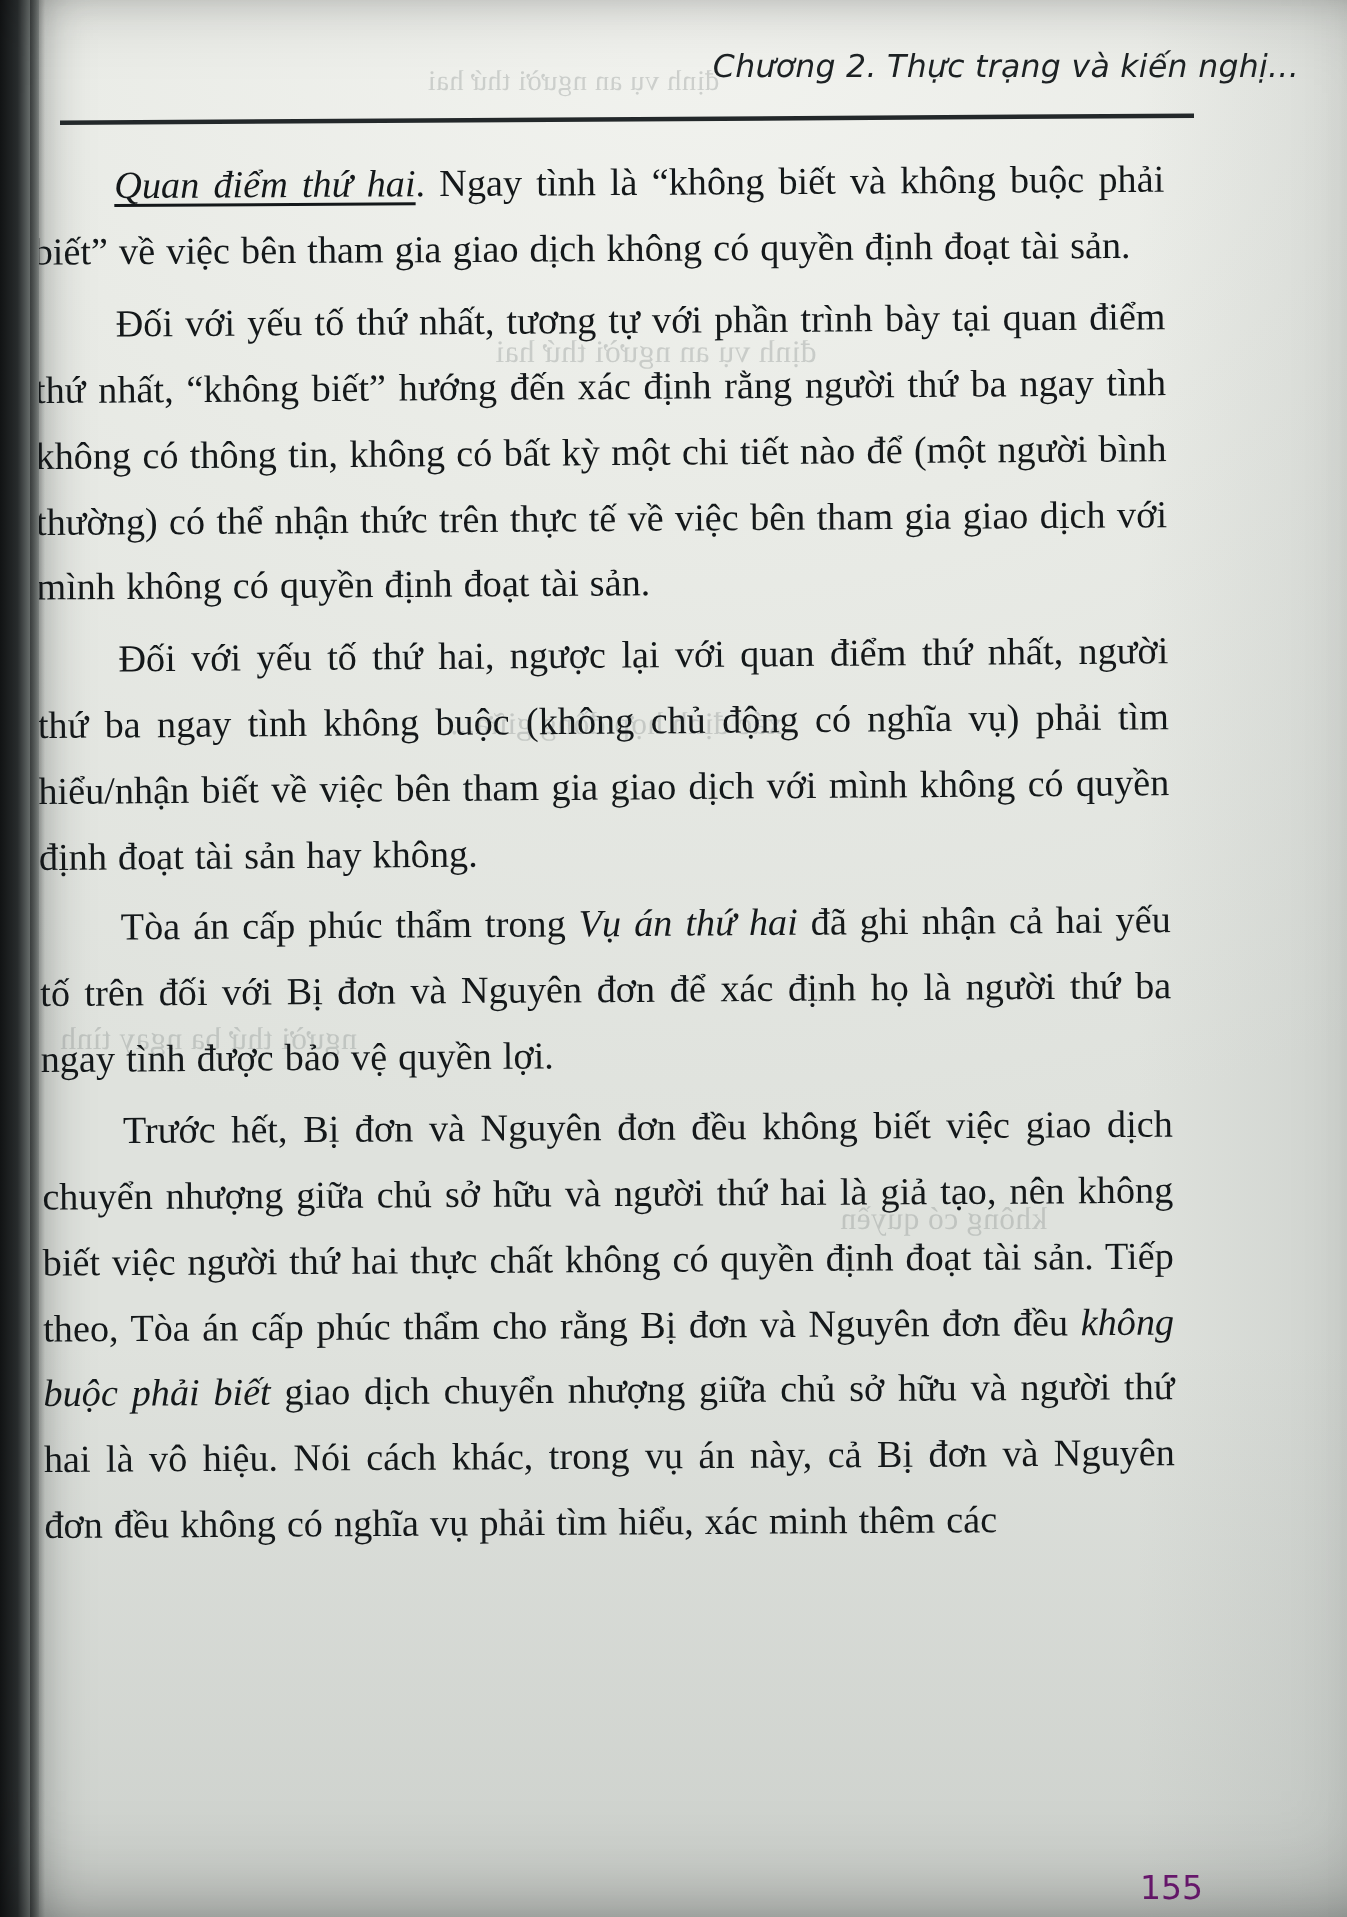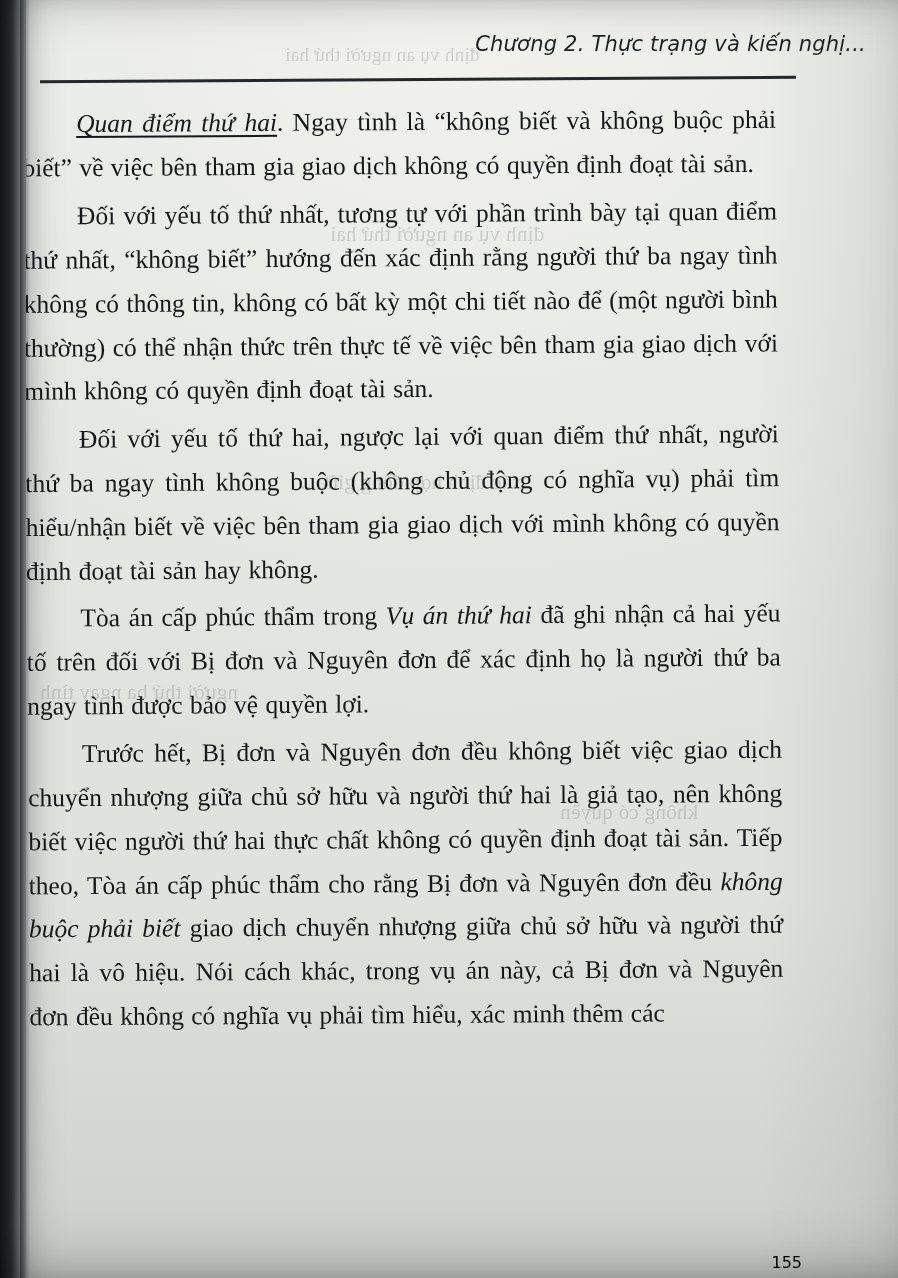--- a/index.html
+++ b/index.html
@@ -121,22 +121,22 @@
   
   .sk1 { transform: rotate(0.15deg); }
   .sk2 { transform: rotate(0.1deg); }
   .sk3 { transform: rotate(0.05deg); }
 
   .folio {
     position: absolute;
     bottom: 6px;
     right: 96px;
     font-family: "DejaVu Sans", sans-serif;
-    font-size: 16px;
-    color: #000000;
+    font-size: 22px;
+    color: #701a75;
     z-index: 3;
   }
 
   
   .vignette {
     position: absolute; inset: 0;
     box-shadow: inset 0 -40px 70px -40px rgba(0,0,0,.35),
                 inset 0 40px 60px -50px rgba(0,0,0,.25);
     pointer-events: none;
     z-index: 6;

